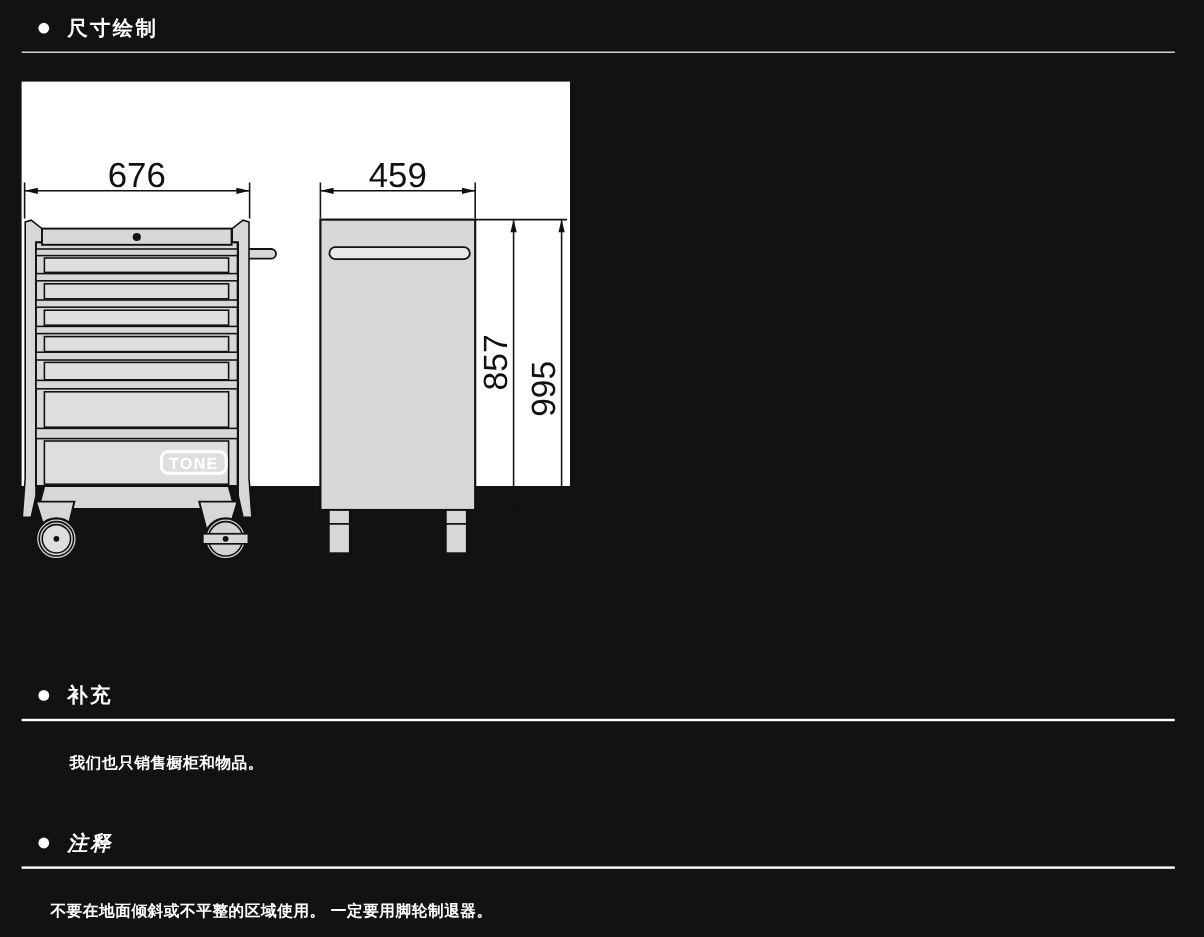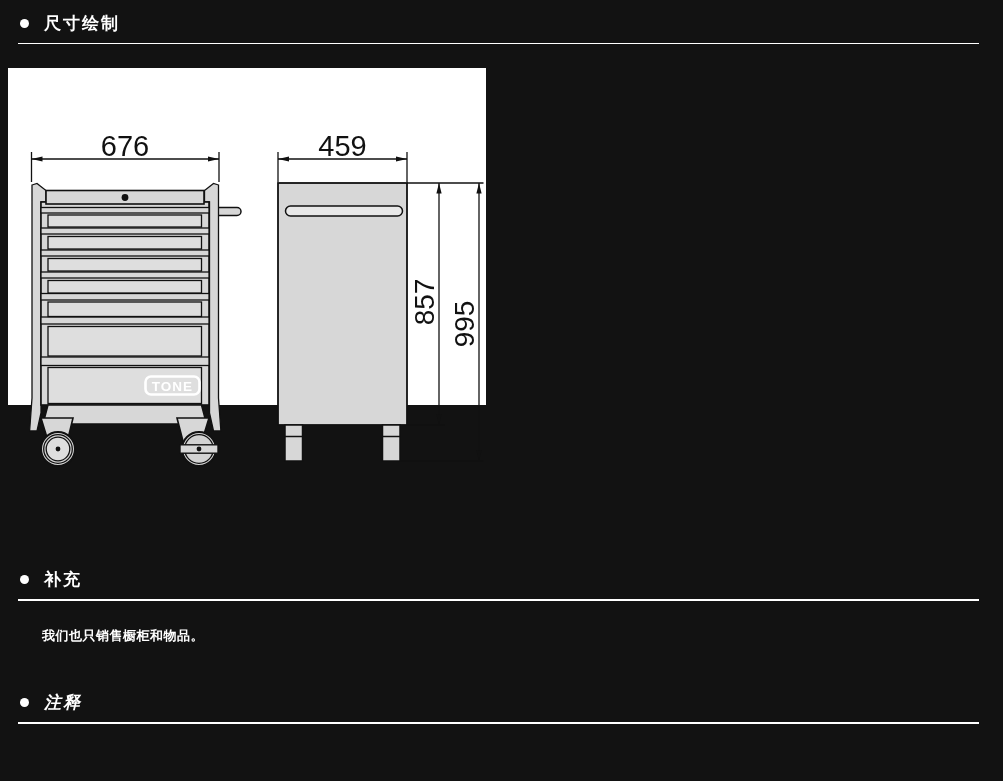--- a/index.html
+++ b/index.html
@@ -5,41 +5,41 @@
   html,body{margin:0;padding:0;}
   body{
     width:1003px;height:781px;
     background:#121212;
     font-family:"Liberation Sans", sans-serif;
     position:relative;
     overflow:hidden;
   }
   .page{position:absolute;inset:0;}
   .section-header{
-    position:absolute;left:20px;
+    position:absolute;left:32px;
     display:flex;align-items:center;gap:15px;
     color:#ffffff;font-size:17px;font-weight:bold;
     letter-spacing:2px;
   }
   .bullet{
     width:9px;height:9px;border-radius:50%;
     background:#ffffff;flex:0 0 auto;
   }
   .rule{
     position:absolute;left:18px;width:961px;height:1.6px;
     background:#ffffff;
   }
   .para{
     position:absolute;left:42px;
     color:#ffffff;font-size:13px;font-weight:bold;
     letter-spacing:0.5px;
   }
   .drawing-box{
-    position:absolute;left:8px;top:68px;
-    width:457px;height:337px;background:#ffffff;padding-left:21px;
+    position:absolute;left:18px;top:68px;
+    width:457px;height:337px;background:#ffffff;
   }
   .drawing-box svg{display:block;}
   svg text{font-family:"Liberation Sans", sans-serif;}
 </style>
 </head>
 <body>
 
 <div class="page">
 
   <div class="section-header" style="top:12px;">
@@ -144,21 +144,22 @@
         <text transform="translate(444.5,256) rotate(-90)" font-size="28" fill="#111111" stroke="none" text-anchor="middle">995</text>
       </g>
     </svg>
   </div>
 
   <div class="section-header" style="top:568px;font-family:Liberation Serif, serif;">
     <span class="bullet"></span>
     <span>补充</span>
   </div>
   <div class="rule" style="top:599px;"></div>
-  <div class="para" style="top:627px;">我们也只销售橱柜和物品。</div>
+  <div class="para" style="top:627px;margin-left:16px;">我们也只销售橱柜和物品。</div>
 
   <div class="section-header" style="top:691px;font-style:italic;">
     <span class="bullet"></span>
     <span>注释</span>
   </div>
   <div class="rule" style="top:722px;"></div>
+  <div class="para" style="top:750px;">不要在地面倾斜或不平整的区域使用。 一定要用脚轮制退器。</div>
 
 </div>
 
 </body></html>

